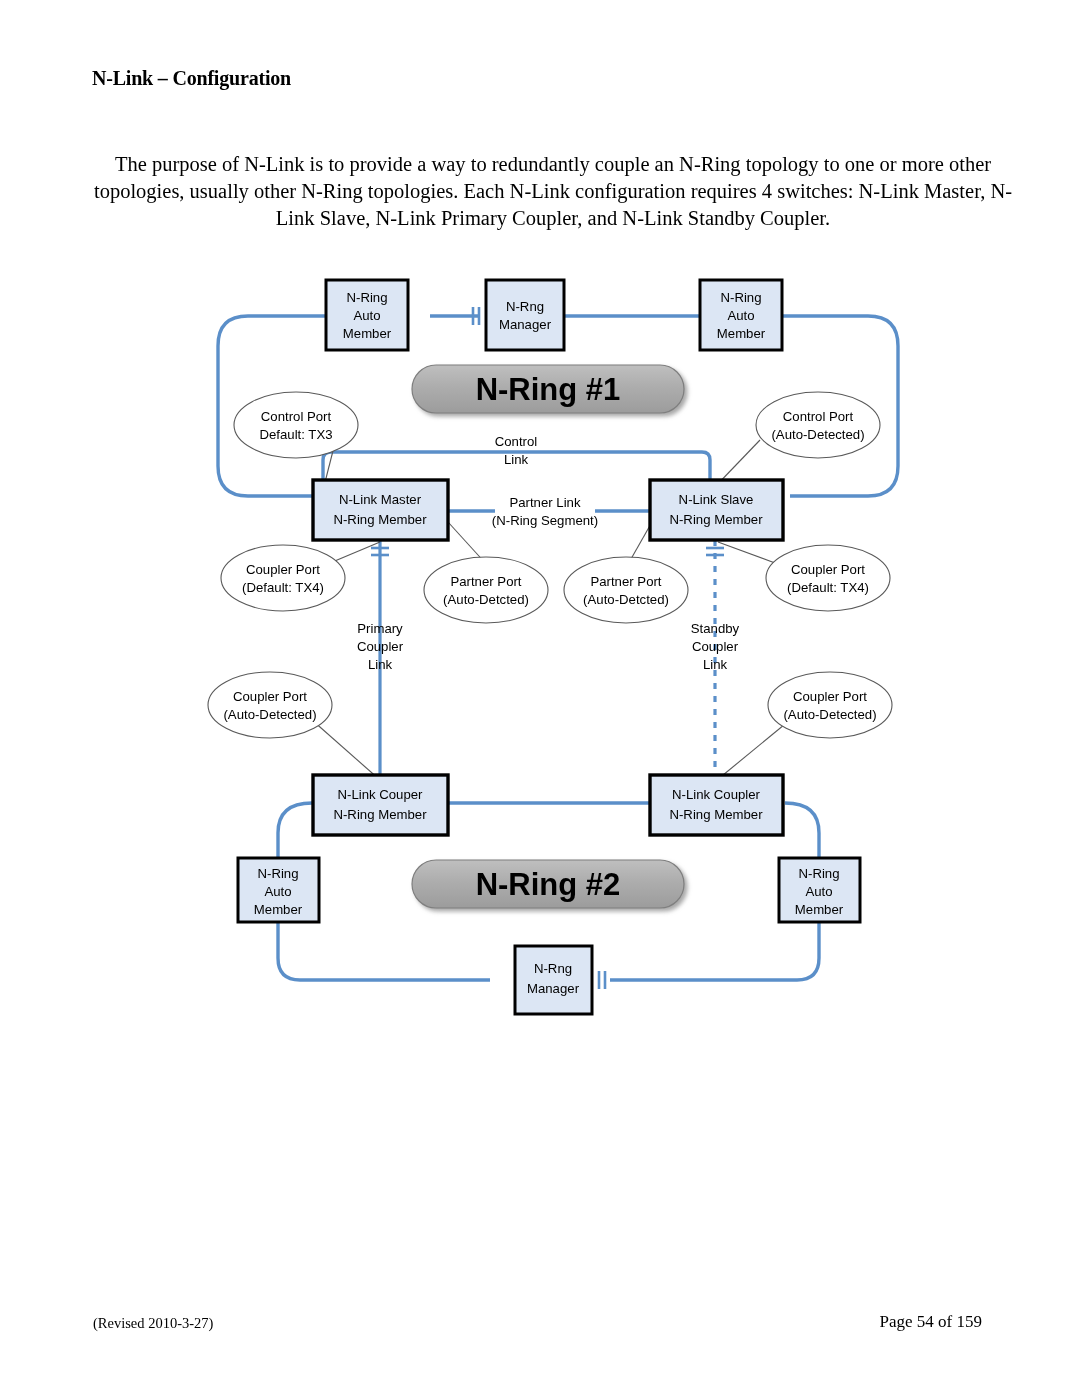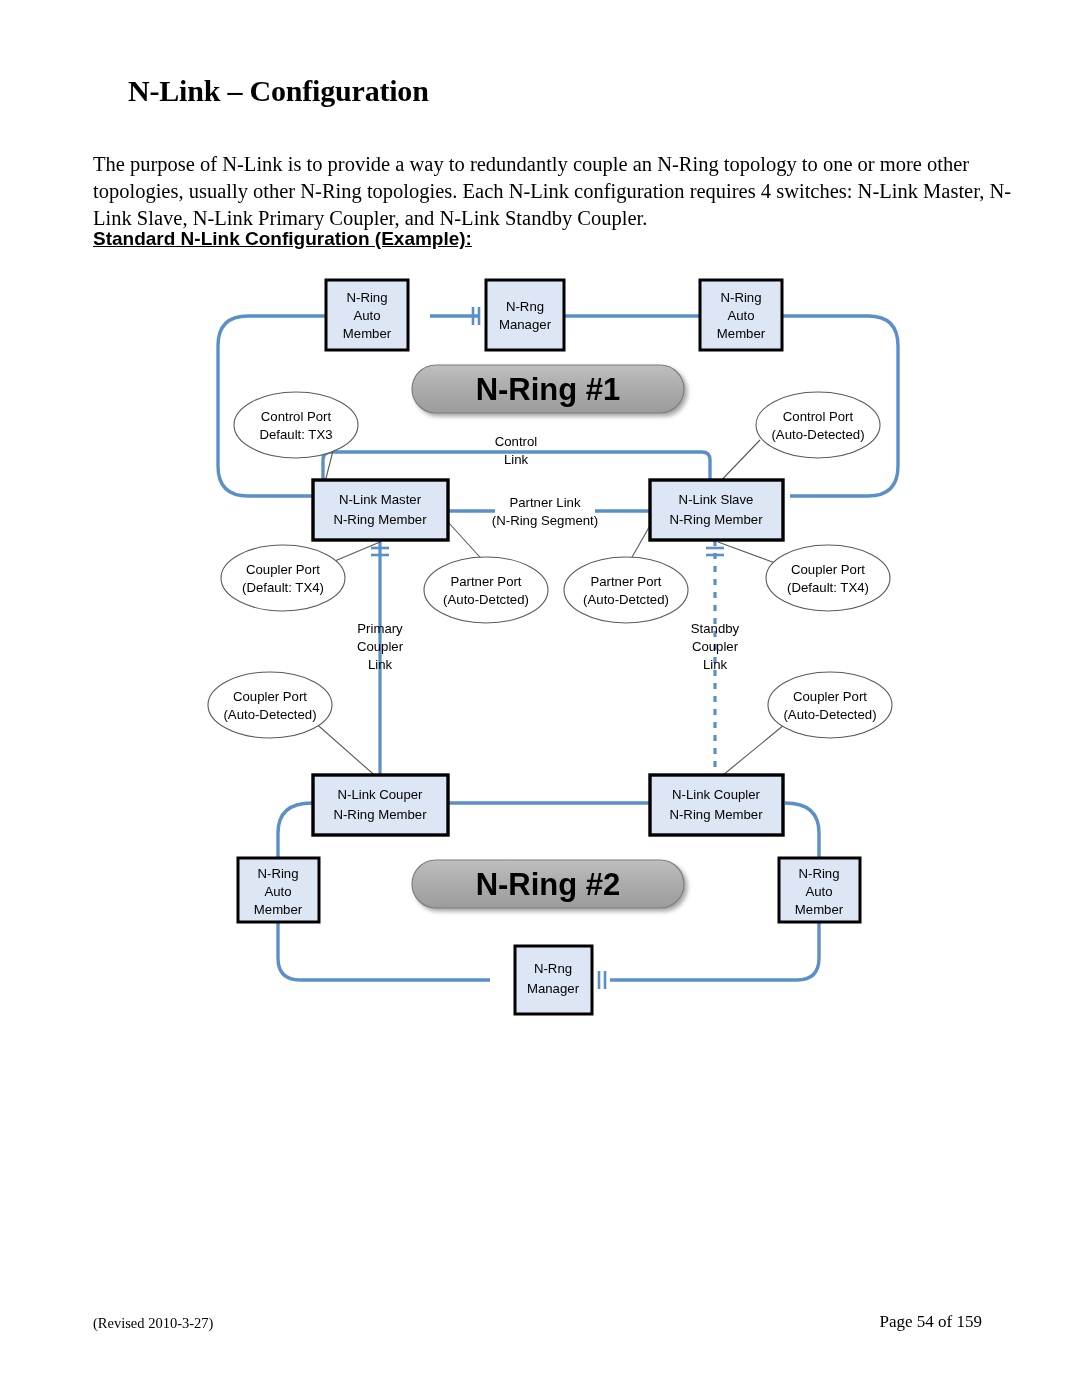--- a/index.html
+++ b/index.html
@@ -22,35 +22,34 @@
     left: 0; top: 0;
     width: 1080px;
     height: 1397px;
   }
 
   
   .doc-title {
     position: absolute;
     left: 92px;
     top: 54px;
-    font-size: 30px;
+    font-size: 20px;
     font-weight: bold;
     letter-spacing: -0.2px;
     white-space: nowrap;
-    margin-left: 36px;
   }
 
   .intro {
     position: absolute;
     left: 93px;
     top: 130px;
     width: 920px;
     font-size: 20.5px;
     line-height: 27px;
-    text-align: left;
+    text-align: center;
   }
 
   .subhead {
     position: absolute;
     left: 93px;
     top: 228px;
     font-size: 19px;
     font-weight: bold;
     font-family: "Liberation Sans", sans-serif;
     text-decoration: underline;
@@ -114,21 +113,20 @@
 </style>
 </head>
 <body>
 
 <div class="page">
 
   <h1 class="doc-title">N-Link – Configuration</h1>
 
   <p class="intro">The purpose of N-Link is to provide a way to redundantly couple an N-Ring topology to one or more other topologies, usually other N-Ring topologies.  Each N-Link configuration requires 4 switches:  N-Link Master, N-Link Slave, N-Link Primary Coupler, and N-Link Standby Coupler.</p>
 
-  <div class="subhead">Standard N-Link Configuration (Example):</div>
 
   <div class="diagram">
     <svg width="740" height="770" viewBox="0 0 740 770" xmlns="http://www.w3.org/2000/svg">
       <defs>
         <linearGradient id="bannerGrad" x1="0" y1="0" x2="0" y2="1">
           <stop offset="0%" stop-color="#BFBFBF"></stop>
           <stop offset="45%" stop-color="#ADADAD"></stop>
           <stop offset="100%" stop-color="#9C9C9C"></stop>
         </linearGradient>
         <filter id="bannerShadow" x="-20%" y="-20%" width="150%" height="160%">

